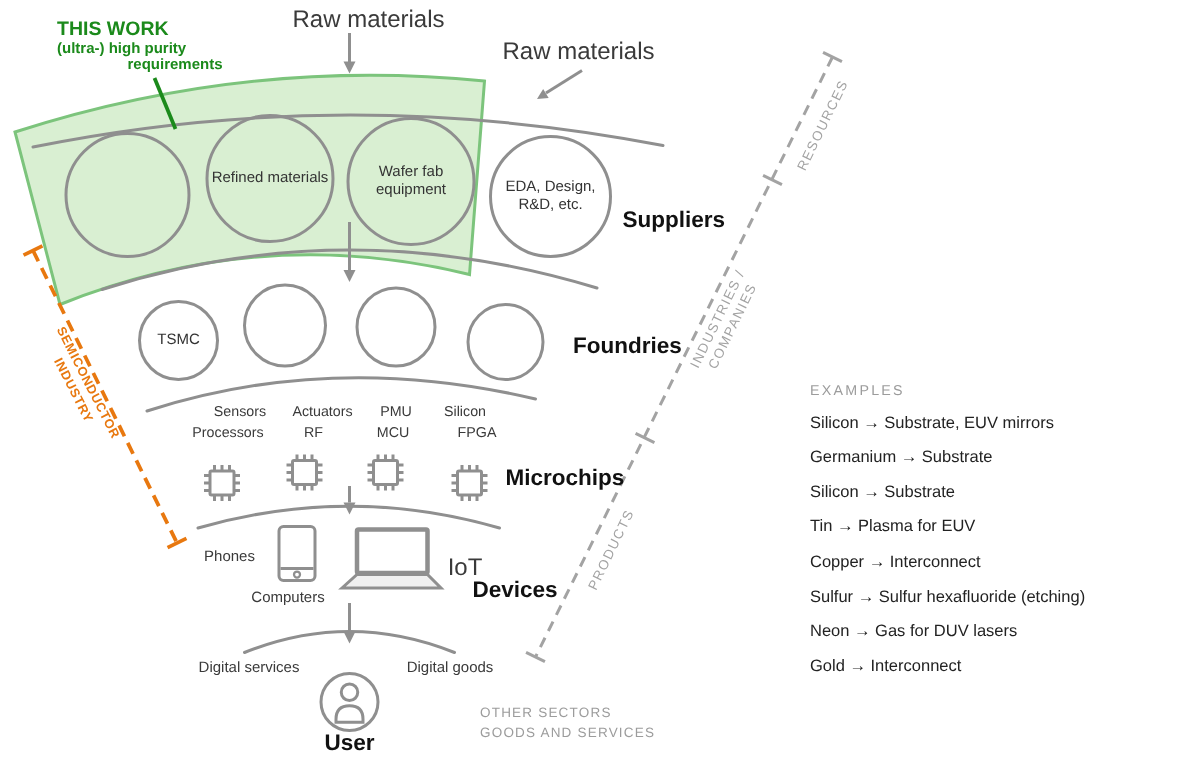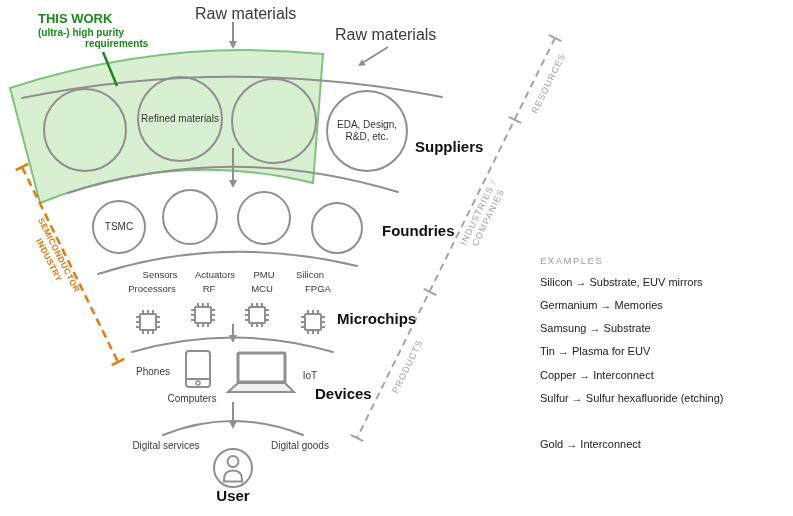--- a/index.html
+++ b/index.html
@@ -119,60 +119,66 @@
   </svg>
 
   <div class="lbl green" style="left:38px;top:11px;font-size:13px;">THIS WORK</div>
   <div class="lbl green" style="left:38px;top:27px;font-size:10px;">(ultra-) high purity</div>
   <div class="lbl green" style="left:38px;top:38px;font-size:10px;padding-left:47px;">requirements</div>
 
   <div class="lbl sm ctr" style="left:195px;top:5px;width:80px;">Raw materials</div>
   <div class="lbl sm ctr" style="left:335px;top:26px;width:80px;">Raw materials</div>
 
   <div class="circle-txt" style="left:138px;top:77px;width:84px;height:84px;">Refined materials</div>
+  <div class="circle-txt" style="left:237px;top:79px;width:74px;height:84px;">Wafer fab equipment</div>
   <div class="circle-txt" style="left:330px;top:91px;width:74px;height:80px;">EDA, Design, R&amp;D, etc.</div>
   <div class="lbl layer" style="left:415px;top:138px;">Suppliers</div>
 
   <div class="circle-txt" style="left:93px;top:201px;width:52px;height:52px;">TSMC</div>
   <div class="lbl layer" style="left:382px;top:222px;">Foundries</div>
 
   <div class="lbl xs ctr" style="left:125px;top:269px;width:70px;">Sensors</div>
   <div class="lbl xs ctr" style="left:180px;top:269px;width:70px;">Actuators</div>
   <div class="lbl xs ctr" style="left:229px;top:269px;width:70px;">PMU</div>
   <div class="lbl xs ctr" style="left:275px;top:269px;width:70px;">Silicon</div>
   <div class="lbl xs ctr" style="left:117px;top:283px;width:70px;">Processors</div>
   <div class="lbl xs ctr" style="left:174px;top:283px;width:70px;">RF</div>
   <div class="lbl xs ctr" style="left:227px;top:283px;width:70px;">MCU</div>
   <div class="lbl xs ctr" style="left:283px;top:283px;width:70px;">FPGA</div>
   <div class="lbl layer" style="left:337px;top:310px;">Microchips</div>
 
   <div class="lbl xs ctr" style="left:123px;top:366px;width:60px;font-size:10px;">Phones</div>
-  <div class="lbl xs ctr" style="left:285px;top:370px;width:50px;font-size:10px;">IoT</div>
+  <div class="lbl xs ctr" style="left:285px;top:370px;width:50px;font-size:16px;">IoT</div>
   <div class="lbl xs ctr" style="left:152px;top:393px;width:80px;font-size:10px;">Computers</div>
   <div class="lbl layer" style="left:315px;top:385px;">Devices</div>
 
   <div class="lbl xs ctr" style="left:126px;top:440px;width:80px;font-size:10px;">Digital services</div>
   <div class="lbl xs ctr" style="left:260px;top:440px;width:80px;font-size:10px;">Digital goods</div>
   <div class="lbl layer ctr" style="left:203px;top:487px;width:60px;">User</div>
 
   <div class="rot" style="left:499px;top:78px;width:100px;transform:rotate(-64deg);">RESOURCES</div>
   <div class="rot" style="left:429px;top:204px;width:110px;transform:rotate(-64deg);">
     <div>INDUSTRIES /</div>
     <div>COMPANIES</div>
   </div>
   <div class="rot" style="left:358px;top:361px;width:100px;transform:rotate(-64deg);">PRODUCTS</div>
 
   <div class="rot" style="left:-6px;top:247px;width:120px;transform:rotate(63deg);color:#e8780f;font-weight:bold;font-size:8.5px;letter-spacing:0.5px;">
     <div>SEMICONDUCTOR</div>
     <div>INDUSTRY</div>
   </div>
 
+  <div class="lbl gray-cap" style="left:320px;top:469px;">
+    <div>OTHER SECTORS</div>
+    <div>GOODS AND SERVICES</div>
+  </div>
 
   <div class="lbl" style="left:540px;top:255px;font-size:9.5px;color:#9c9c9c;letter-spacing:1.5px;">EXAMPLES</div>
   <div class="ex-item" style="top:276px;">Silicon → Substrate, EUV mirrors</div>
-  <div class="ex-item" style="top:299px;">Germanium → Memories</div>
-  <div class="ex-item" style="top:322px;">Samsung → Substrate</div>
+  <div class="ex-item" style="top:299px;">Germanium → Substrate</div>
+  <div class="ex-item" style="top:322px;">Silicon → Substrate</div>
   <div class="ex-item" style="top:345px;">Tin → Plasma for EUV</div>
   <div class="ex-item" style="top:369px;">Copper → Interconnect</div>
   <div class="ex-item" style="top:392px;">Sulfur → Sulfur hexafluoride (etching)</div>
+  <div class="ex-item" style="top:415px;">Neon → Gas for DUV lasers</div>
   <div class="ex-item" style="top:438px;">Gold → Interconnect</div>
 
 </div>
 
 </body></html>

